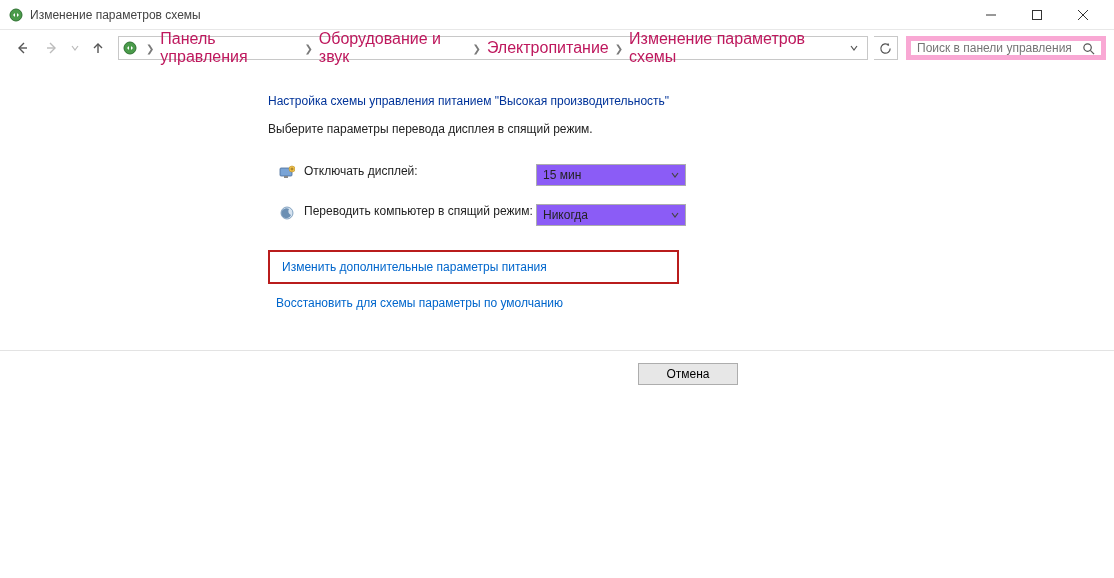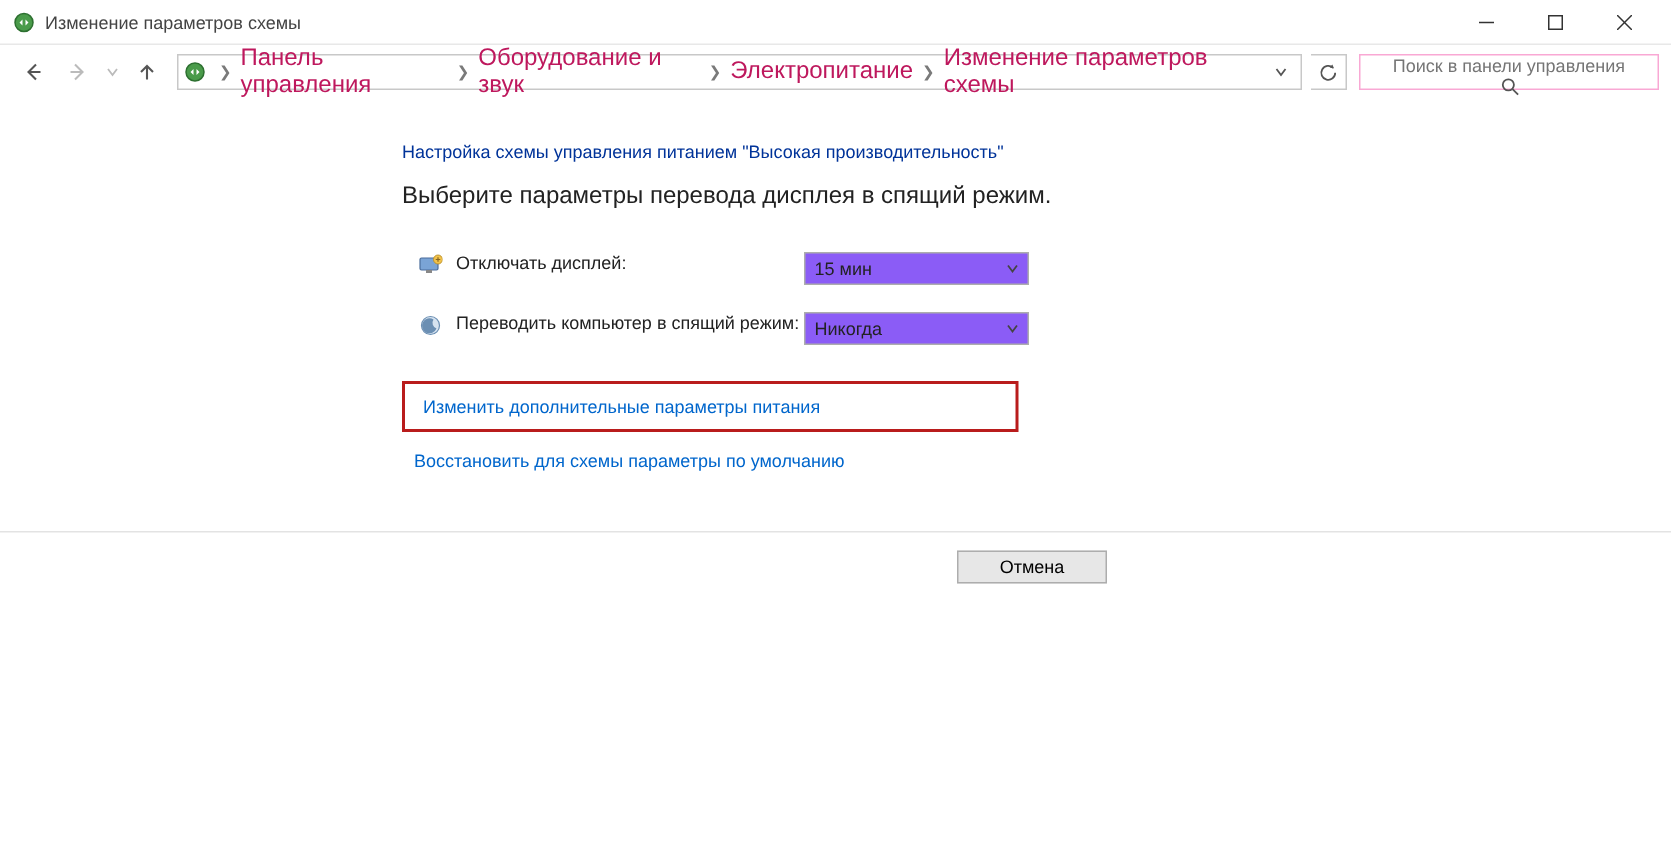--- a/index.html
+++ b/index.html
@@ -115,26 +115,25 @@
       border: 1px solid #c8c8c8;
       border-left: none;
       display: flex;
       align-items: center;
       justify-content: center;
       color: #555;
     }
     .searchbox {
       width: 200px;
       height: 24px;
-      border: 1px solid #f9a8d4;
+      border: 5px solid #f9a8d4;
       margin-left: 6px;
       display: flex;
       align-items: center;
       padding: 0 6px;
-      flex-direction: column;
     }
     .searchbox input {
       flex: 1;
       border: none;
       outline: none;
       font-size: 12px;
       color: #888;
       background: transparent;
     }
     .search-icon {
@@ -150,21 +149,21 @@
       padding: 28px 20px 20px 268px;
     }
     .heading {
       color: #003399;
       font-size: 12px;
       font-weight: normal;
       margin-bottom: 14px;
     }
     .subheading {
       color: #222;
-      font-size: 16px;
+      font-size: 12px;
       margin-bottom: 28px;
     }
     .setting-row {
       display: flex;
       align-items: flex-start;
       margin-bottom: 18px;
       margin-left: 10px;
     }
     .setting-icon {
       width: 18px;

